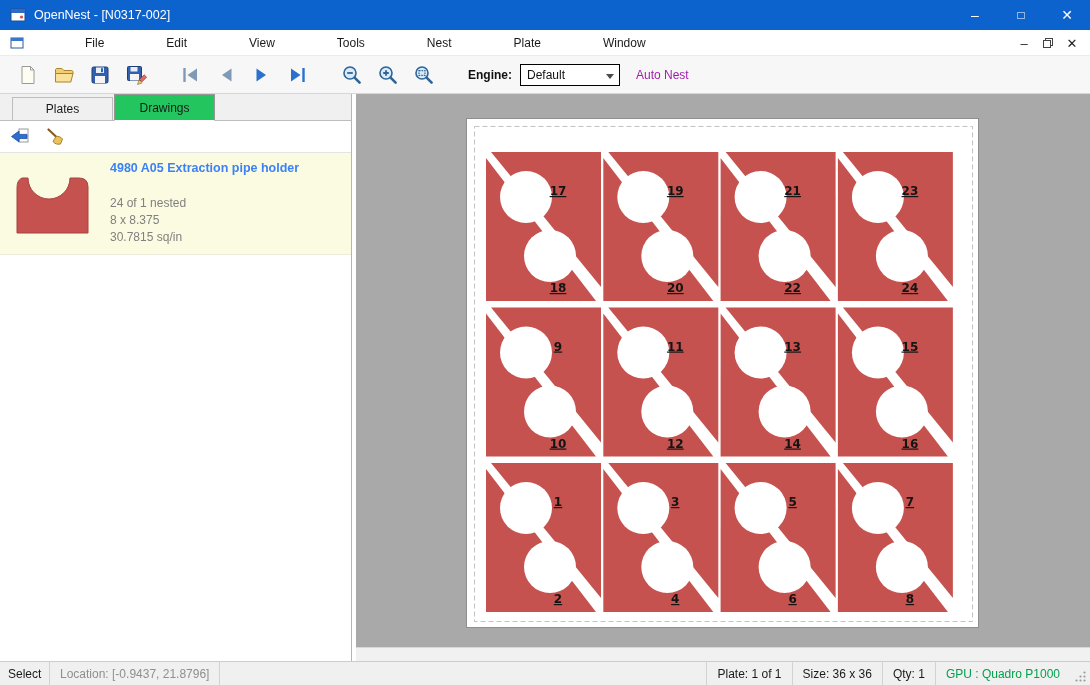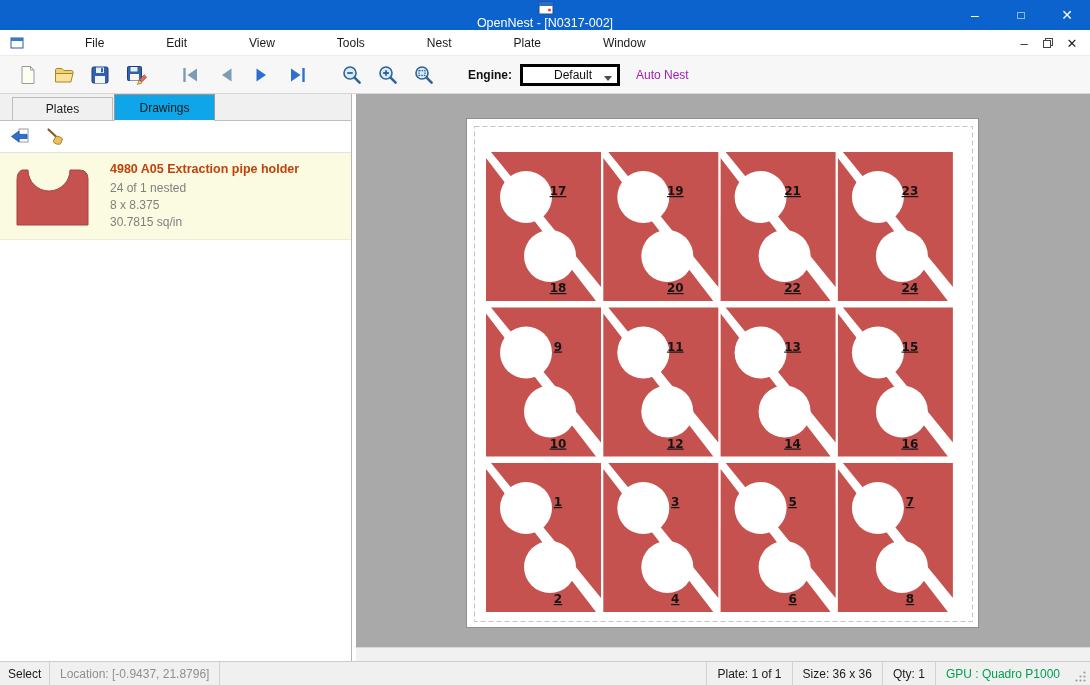--- a/index.html
+++ b/index.html
@@ -26,45 +26,45 @@
   .mdi-btn { width:24px; height:22px; display:flex; align-items:center; justify-content:center;
     color:#222; font-size:13px; }
 
   
   .toolbar { position:absolute; left:0; top:56px; width:1090px; height:38px; background:#f7f7f7;
     border-bottom:1px solid #d7d7d7; display:flex; align-items:center; padding-left:12px; }
   .tb-btn { width:32px; height:28px; display:flex; align-items:center; justify-content:center; margin-right:4px; }
   .tb-gap { width:18px; }
   .tb-gap.wide { width:24px; }
   .engine-label { font-size:12px; font-weight:bold; color:#111; margin-right:8px; }
-  .engine-combo { width:100px; height:22px; background:#fff; border:3px solid #000000;
-    display:flex; align-items:center; font-size:12px; color:#111; padding-left:6px; position:relative;justify-content:center; }
+  .engine-combo { width:100px; height:22px; background:#fff; border:1px solid #000000;
+    display:flex; align-items:center; font-size:12px; color:#111; padding-left:6px; position:relative; }
   .combo-arrow { position:absolute; right:5px; top:9px; width:0; height:0;
     border-left:4px solid transparent; border-right:4px solid transparent; border-top:5px solid #4a4a4a; }
   .autonest { font-size:12px; color:#a21caf; margin-left:16px; }
 
   
   .content { position:absolute; left:0; top:94px; width:1090px; height:567px; }
 
   
   .sidebar { position:absolute; left:0; top:0; width:352px; height:567px; background:#fff;
     border-right:1px solid #b5b5b5; }
   .tabstrip { height:27px; background:#f0f0f0; display:flex; align-items:flex-end;
     border-bottom:1px solid #bdbdbd; padding-left:12px; }
   .tab { width:101px; height:23px; line-height:22px; text-align:center; font-size:12px; color:#1a1a1a;
     background:#f0f0f0; border:1px solid #bdbdbd; border-bottom:none; margin-right:1px; }
-  .tab.active { height:27px; line-height:26px; background:#0ea5e9; border:1px solid #979797;
+  .tab.active { height:27px; line-height:26px; background:#22c55e; border:1px solid #979797;
     border-bottom:1px solid #fff; margin-bottom:-1px; position:relative; z-index:2; }
   .subtoolbar { height:32px; background:#fff; border-bottom:1px solid #e3e3e3;
     display:flex; align-items:center; padding-left:6px; gap:8px; }
   .tool-btn { width:28px; height:26px; display:flex; align-items:center; justify-content:center; }
   .drawing-item { display:flex; align-items:center; gap:14px; padding:8px 6px 8px 10px;
     border-bottom:1px solid #ececdc; }
   .thumb { width:86px; height:70px; display:flex; align-items:center; justify-content:center; }
-  .d-title { font-size:12.5px; font-weight:bold; color:#c2410c; margin-bottom:4px; }
+  .d-title { font-size:12.5px; font-weight:bold; color:#3b82f6; margin-bottom:20px; }
   .d-sub { font-size:12px; color:#808080; line-height:17px; }
 
   
   .canvas { position:absolute; left:356px; top:0; width:738px; height:567px; background:#a9a9a9; overflow:hidden; }
   .plate { position:absolute; left:110px; top:24px; width:513px; height:510px; background:#ffffff;
     border:1px solid #8f8f8f; }
   .plate svg { display:block; }
   .plate text { font-family:"DejaVu Sans", sans-serif; font-weight:bold; font-size:12px; fill:#141414;
     text-anchor:middle; text-decoration:underline; }
   .hscroll { position:absolute; left:0; bottom:0; width:738px; height:14px; background:#f1f1f1;
@@ -78,21 +78,21 @@
   .sb-loc { color:#8f8f8f; min-width:158px; }
   .sb-spacer { flex:1; }
   .sb-right { border-left:1px solid #d2d2d2; border-right:none; }
   .sb-grip { width:20px; display:flex; align-items:flex-end; justify-content:flex-end; padding:0 3px 3px 0; }
 </style>
 </head>
 <body>
 
 <div class="app">
 
-  <div class="titlebar" style="background: rgb(13, 99, 205); flex-direction: column;">
+  <div class="titlebar" style="background: rgb(13, 99, 205);">
     <span class="app-ico">
       <svg width="16" height="16" viewBox="0 0 16 16">
         <rect x="1" y="2" width="14" height="12" fill="#ffffff" stroke="#1d4f91"></rect>
         <rect x="1" y="2" width="14" height="4" fill="#2f6bc4"></rect>
         <circle cx="11.5" cy="10" r="1.6" fill="#d05048"></circle>
       </svg>
     </span>
     <span class="title-text">OpenNest - [N0317-002]</span>
     <div class="win-controls">
       <div class="win-btn">–</div>

